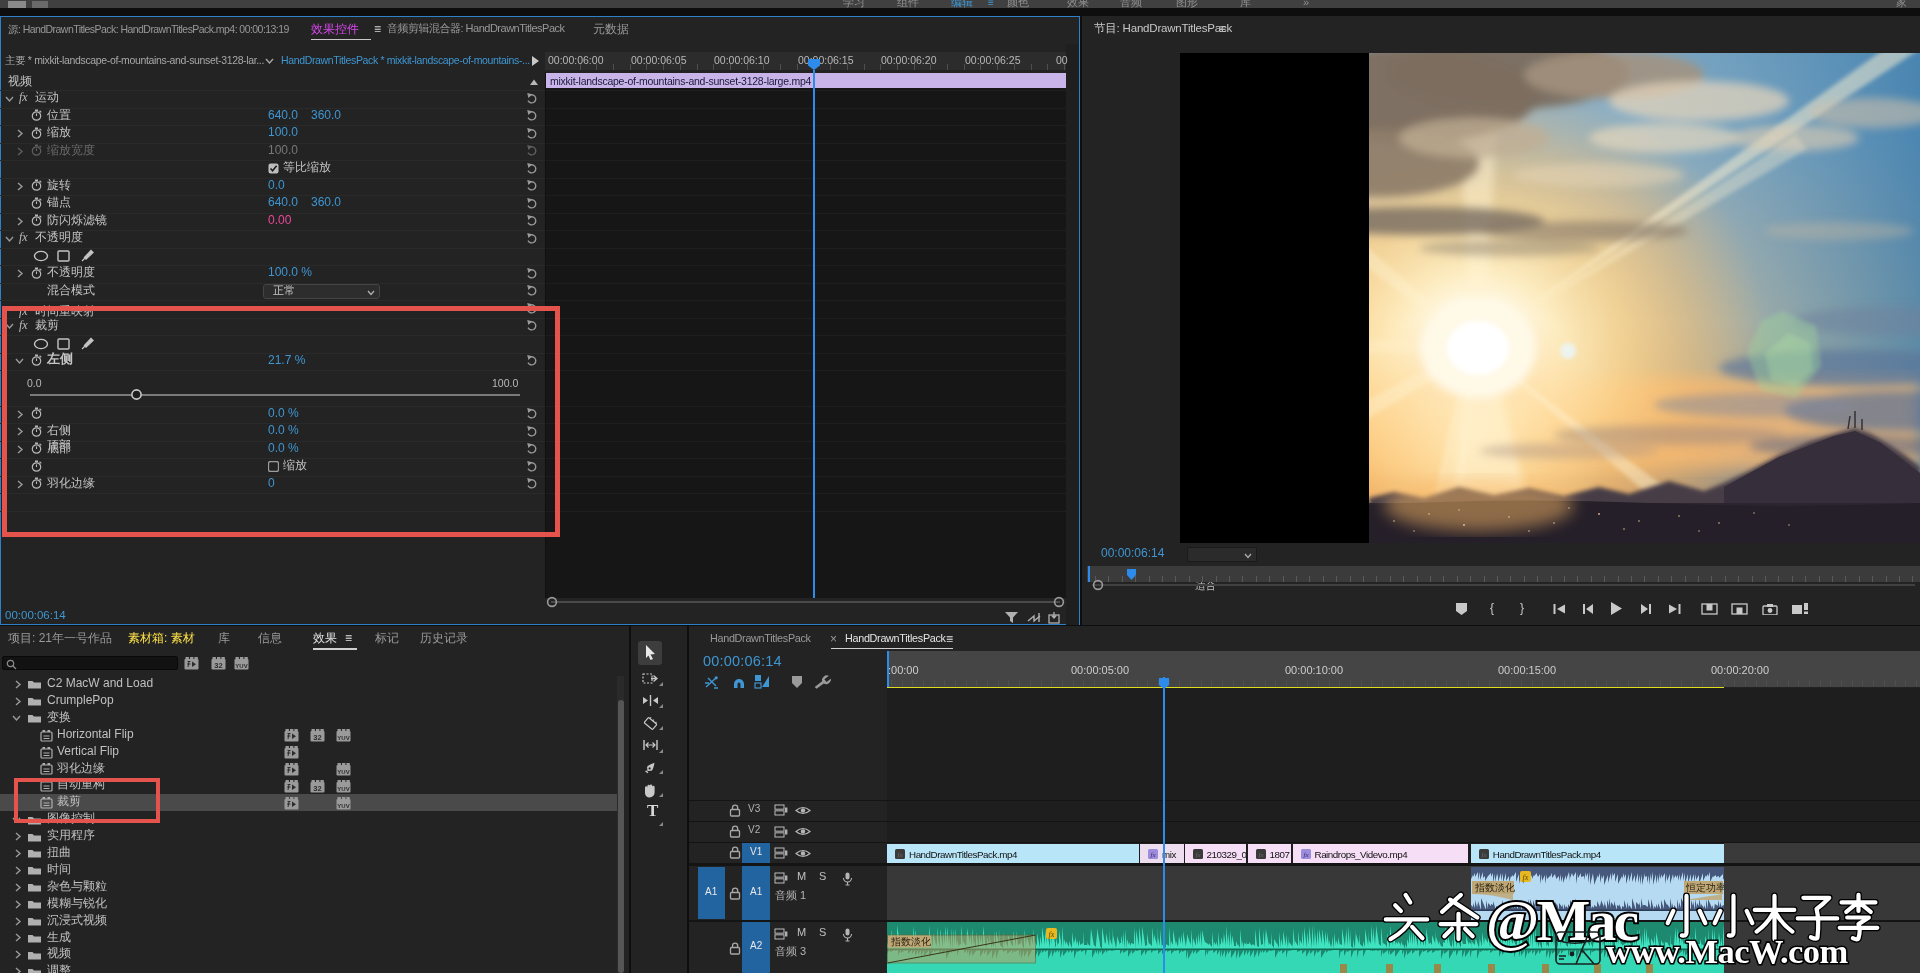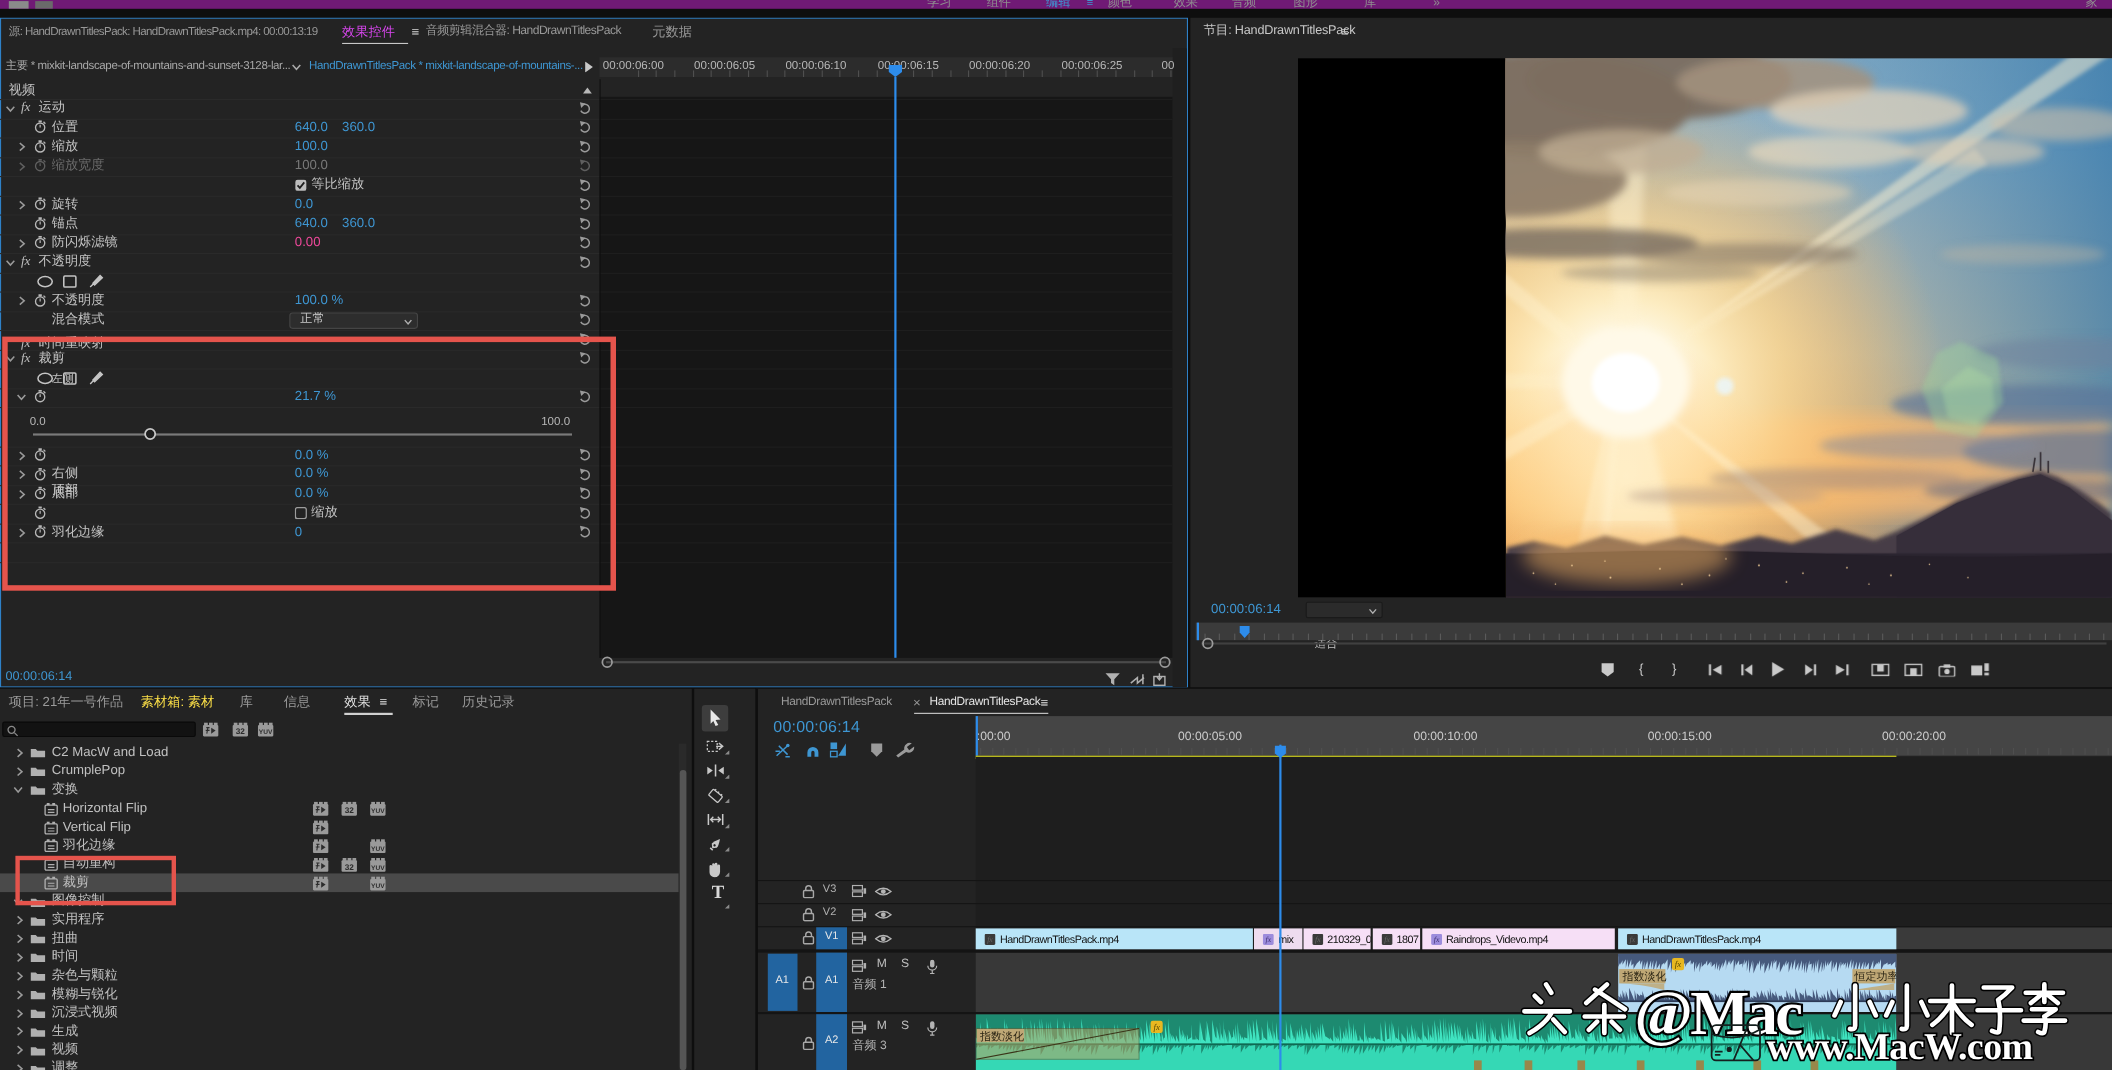--- a/index.html
+++ b/index.html
@@ -1,19 +1,19 @@
 <!DOCTYPE html>
 <html><head><meta charset="utf-8"><style>
 *{margin:0;padding:0;box-sizing:border-box}
 html,body{width:1920px;height:973px;overflow:hidden;background:#0e0e0e;
  font-family:"Liberation Sans",sans-serif;}
 .ab{position:absolute}
 .txt{white-space:nowrap;line-height:1}
 </style></head><body>
-<div class="ab" style="left:0;top:0;width:1920px;height:8px;background:#701a75;overflow:hidden;">
+<div class="ab" style="left:0;top:0;width:1920px;height:8px;background:#404040;overflow:hidden;">
     <div class="ab" style="left:8px;top:1px;width:18px;height:7px;background:#8a8a8a"></div>
     <div class="ab" style="left:32px;top:1px;width:16px;height:7px;background:#6a6a6a"></div>
     <div class="ab txt" style="left:843px;top:-2.8px;font-size:11px;color:#8f8f8f;font-weight:normal;">学习</div>
     <div class="ab txt" style="left:897px;top:-2.8px;font-size:11px;color:#8f8f8f;font-weight:normal;">组件</div>
     <div class="ab txt" style="left:951px;top:-2.8px;font-size:11px;color:#3e96d2;font-weight:normal;">编辑</div>
     <div class="ab txt" style="left:988px;top:-2.2px;font-size:10px;color:#3e96d2;font-weight:normal;">≡</div>
     <div class="ab txt" style="left:1007px;top:-2.8px;font-size:11px;color:#8f8f8f;font-weight:normal;">颜色</div>
     <div class="ab txt" style="left:1067px;top:-2.8px;font-size:11px;color:#8f8f8f;font-weight:normal;">效果</div>
     <div class="ab txt" style="left:1120px;top:-2.8px;font-size:11px;color:#8f8f8f;font-weight:normal;">音频</div>
     <div class="ab txt" style="left:1176px;top:-2.8px;font-size:11px;color:#8f8f8f;font-weight:normal;">图形</div>
@@ -75,20 +75,23 @@
     <div class="ab txt" style="left:631px;top:39px;font-size:10.5px;color:#b8b8b8">00:00:06:05</div>
     <div class="ab txt" style="left:714px;top:39px;font-size:10.5px;color:#b8b8b8">00:00:06:10</div>
     <div class="ab txt" style="left:798px;top:39px;font-size:10.5px;color:#b8b8b8">00:00:06:15</div>
     <div class="ab txt" style="left:881px;top:39px;font-size:10.5px;color:#b8b8b8">00:00:06:20</div>
     <div class="ab txt" style="left:965px;top:39px;font-size:10.5px;color:#b8b8b8">00:00:06:25</div>
     <div class="ab txt" style="left:1056px;top:39px;font-size:10.5px;color:#b8b8b8">00</div>
     <div class="ab txt" style="left:8px;top:58.6px;font-size:12px;color:#c4c4c4;font-weight:normal;">视频</div>
     <svg class="ab" style="left:529px;top:62px;" width="10" height="8" viewBox="0 0 10 8">
       <path d="M1 7 L5 1.5 L9 7 Z" fill="#b8b8b8"></path>
     </svg>
+    <div class="ab" style="left:546px;top:57px;width:520px;height:15px;background:#c9b4ea">
+      <div class="ab txt" style="left:4px;top:2.5px;font-size:10.5px;color:#1a1a38;letter-spacing:-0.25px">mixkit-landscape-of-mountains-and-sunset-3128-large.mp4</div>
+    </div>
     <div class="ab" style="left:0;top:0;width:1080px;height:609px;overflow:hidden">
       <div class="ab" style="left:0;top:74.0px;width:545px;height:1px;background:#2a2a2a"></div>
       <div class="ab" style="left:545px;top:74.0px;width:521px;height:1px;background:#1e1e1e"></div>
       <div class="ab" style="left:0;top:91.5px;width:545px;height:1px;background:#2a2a2a"></div>
       <div class="ab" style="left:545px;top:91.5px;width:521px;height:1px;background:#1e1e1e"></div>
       <div class="ab" style="left:0;top:109.0px;width:545px;height:1px;background:#2a2a2a"></div>
       <div class="ab" style="left:545px;top:109.0px;width:521px;height:1px;background:#1e1e1e"></div>
       <div class="ab" style="left:0;top:126.5px;width:545px;height:1px;background:#2a2a2a"></div>
       <div class="ab" style="left:545px;top:126.5px;width:521px;height:1px;background:#1e1e1e"></div>
       <div class="ab" style="left:0;top:144.0px;width:545px;height:1px;background:#2a2a2a"></div>
@@ -291,21 +294,21 @@
       </svg>
       <svg class="ab" style="left:15px;top:341.25px;" width="9" height="8" viewBox="0 0 9 8">
         <path d="M1 2 L4.5 6 L8 2" fill="none" stroke="#9a9a9a" stroke-width="1.4"></path>
       </svg>
       <svg class="ab" style="left:31px;top:338.25px;" width="12" height="13" viewBox="0 0 12 13">
         <circle cx="5.5" cy="7" r="4.2" fill="none" stroke="#b8b8b8" stroke-width="1.2"></circle>
         <rect x="4" y="0.5" width="3" height="1.6" fill="#b8b8b8"></rect>
         <rect x="8.2" y="2" width="2.4" height="1.2" fill="#b8b8b8" transform="rotate(45 9.4 2.6)"></rect>
         <path d="M5.5 7 L5.5 4.4" stroke="#b8b8b8" stroke-width="1.1"></path>
       </svg>
-      <div class="ab txt" style="left:47px;top:324px;font-size:10px;color:#c4c4c4;font-weight:normal;">左侧</div>
+      <div class="ab txt" style="left:47px;top:336px;font-size:13px;color:#c4c4c4;font-weight:bold;">左侧</div>
       <div class="ab txt" style="left:268px;top:337.8px;font-size:12px;color:#3e96d2;font-weight:normal;">21.7 %</div>
       <svg class="ab" style="left:526px;top:338.25px;" width="13" height="14" viewBox="0 0 13 14">
         <path d="M2.6 4.1 a4.1 4.1 0 1 1 -0.6 4.5" fill="none" stroke="#9a9a9a" stroke-width="1.35"></path>
         <path d="M1.2 1.0 L6.3 2.2 L2.4 6.1 Z" fill="#9a9a9a"></path>
       </svg>
       <div class="ab txt" style="left:27px;top:361.5px;font-size:10.5px;color:#b8b8b8;font-weight:normal;">0.0</div>
       <div class="ab txt" style="left:492px;top:361.5px;font-size:10.5px;color:#b8b8b8;font-weight:normal;">100.0</div>
       <div class="ab" style="left:30px;top:378px;width:490px;height:1.5px;background:#7a7a7a"></div>
       <svg class="ab" style="left:130px;top:372px;" width="13" height="13" viewBox="0 0 13 13">
         <circle cx="6.5" cy="6.5" r="4.6" fill="#1d1d1d" stroke="#c8c8c8" stroke-width="1.6"></circle>

